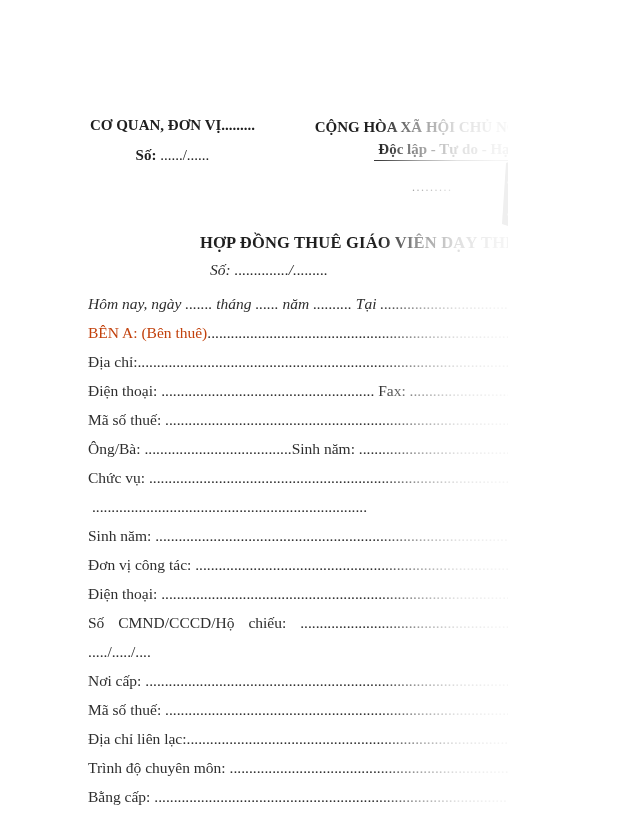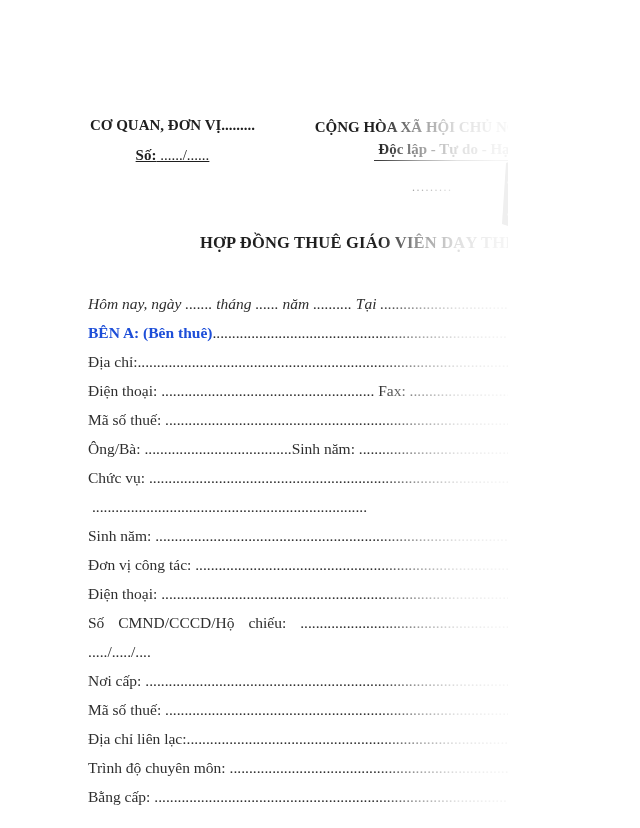--- a/index.html
+++ b/index.html
@@ -4,35 +4,35 @@
 <style>
   html,body{margin:0;padding:0;background:#fff;}
   #page{
     position:relative;width:508px;height:828px;background:#ffffff;
     font-family:"Liberation Serif","DejaVu Serif",serif;
     color:#1f1f1f;overflow:hidden;margin-top:41px;
   }
   
   .hdr-left{position:absolute;left:55px;top:76px;width:235px;text-align:center;}
   .hdr-left .org{font-weight:bold;font-size:15px;white-space:nowrap;}
-  .hdr-left .num{margin-top:13px;font-size:15px;white-space:nowrap;text-decoration:underline;}
+  .hdr-left .num{margin-top:13px;font-size:15px;white-space:nowrap;}
   .hdr-left .num .b{font-weight:bold;}
   .hdr-right{position:absolute;left:290px;top:78px;width:360px;text-align:center;}
   .hdr-right .nat1{font-weight:bold;font-size:15px;white-space:nowrap;}
   .hdr-right .nat2{margin-top:5px;font-weight:bold;font-size:15px;white-space:nowrap;display:inline-block;
     border-bottom:1.6px solid #3a3a3a;padding:0 4px 2px 4px;}
   .date-dots{position:absolute;left:412px;top:139px;font-size:12px;letter-spacing:1.5px;color:#555;}
   
   .doc-title{position:absolute;left:200px;top:192px;font-weight:bold;font-size:16.5px;white-space:nowrap;letter-spacing:.2px;}
   .doc-number{position:absolute;left:210px;top:220px;font-style:italic;font-size:15.5px;white-space:nowrap;color:#2a2a2a;}
   
   .body{position:absolute;left:88px;top:248px;right:0;}
   .row{height:29px;display:flex;align-items:center;white-space:pre;overflow:hidden;
        font-size:15.5px;color:#2e2e2e;}
-  .row .lbl{font-weight:bold;color:#1d4ed8;}
+  .row .lbl{font-weight:normal;color:#c2410c;}
   .row.italic{font-style:italic;}
   .row.wide{word-spacing:10px;}
   
   .fade{position:absolute;top:0;left:378px;width:262px;height:828px;z-index:5;pointer-events:none;
     background:linear-gradient(to right,
       rgba(255,255,255,0) 0%,
       rgba(255,255,255,.55) 16%,
       rgba(255,255,255,.86) 30%,
       rgba(255,255,255,.95) 45%,
       rgba(255,255,255,.97) 100%);}
@@ -52,20 +52,21 @@
     <div class="num"><span class="b">Số:</span><span> ....../......</span></div>
   </div>
 
   <div class="hdr-right">
     <div class="nat1">CỘNG HÒA XÃ HỘI CHỦ NGHĨA VIỆT NAM</div>
     <div><span class="nat2">Độc lập - Tự do - Hạnh phúc</span></div>
   </div>
   <div class="date-dots">.........</div>
 
   <div class="doc-title">HỢP ĐỒNG THUÊ GIÁO VIÊN DẠY THÊM</div>
+  <div class="doc-number">Số: ............../.........</div>
 
   <div class="body">
     <div class="row italic"><span class="lbl"></span><span class="txt">Hôm nay, ngày ....... tháng ...... năm .......... Tại .............................................................................</span></div>
     <div class="row"><span class="lbl">BÊN A: (Bên thuê)</span><span class="txt">.........................................................................................................................</span></div>
     <div class="row"><span class="lbl"></span><span class="txt">Địa chỉ:............................................................................................................................................</span></div>
     <div class="row"><span class="lbl"></span><span class="txt">Điện thoại: ....................................................... Fax: .....................................................................</span></div>
     <div class="row"><span class="lbl"></span><span class="txt">Mã số thuế: .....................................................................................................................................</span></div>
     <div class="row"><span class="lbl"></span><span class="txt">Ông/Bà: ......................................Sinh năm: .....................................................................................</span></div>
     <div class="row"><span class="lbl"></span><span class="txt">Chức vụ: ........................................................................................................................................</span></div>
     <div class="row"><span class="txt"> .......................................................................</span></div>

